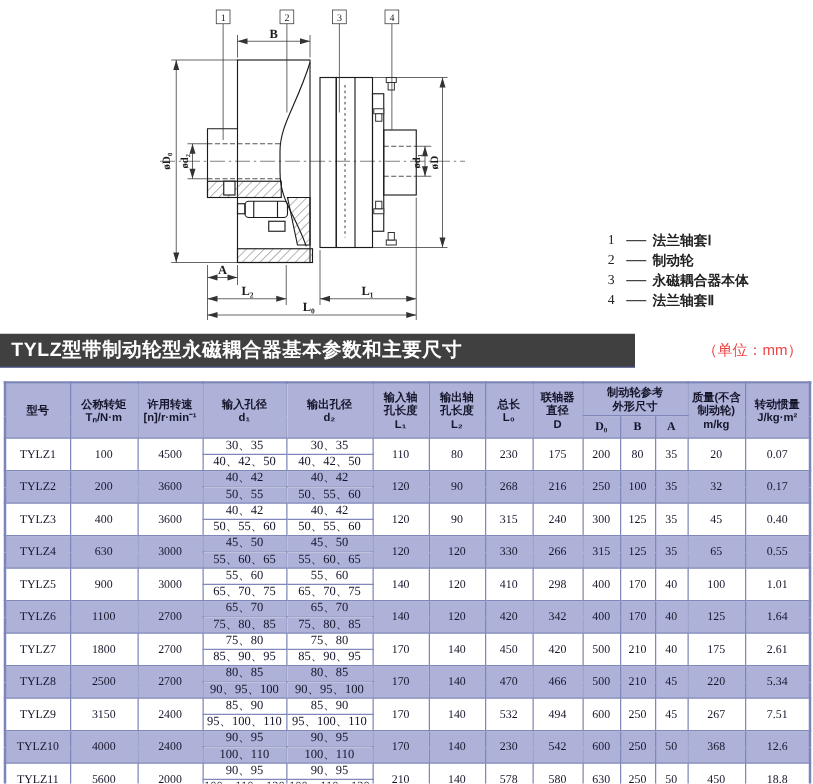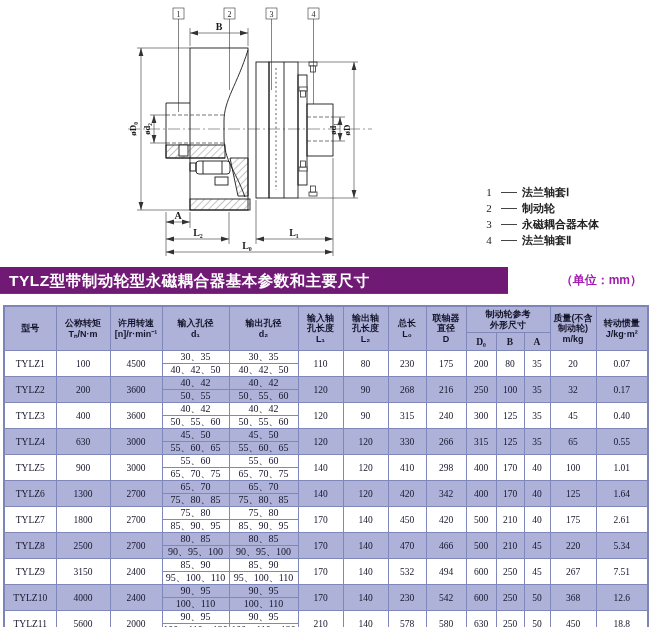--- a/index.html
+++ b/index.html
@@ -9,24 +9,24 @@
 
   
   .legend{position:absolute;top:184px;left:482px;font-size:11px;color:#222;}
   .legend-item{display:flex;align-items:center;height:16px;white-space:nowrap;}
   .legend-num{width:14px;text-align:center;font-family:"Liberation Serif",serif;}
   .legend-dash{display:inline-block;width:16px;border-top:1px solid #444;margin:0 5px;}
   .legend-label{font-weight:700;}
 
   
   .title-bar{position:absolute;top:267px;left:0;width:650px;height:27px;display:flex;align-items:center;}
-  .title-main{width:508px;height:27px;background:#701a75;color:#fff;font-weight:bold;
+  .title-main{width:508px;height:27px;background:#404040;color:#fff;font-weight:bold;
               font-size:15.5px;line-height:27px;padding-left:9px;box-sizing:border-box;
               letter-spacing:0.5px;white-space:nowrap;border-bottom:1px solid #434b85;}
-  .unit-note{margin-left:auto;padding-right:8px;font-size:12px;font-weight:bold;color:#a21caf;}
+  .unit-note{margin-left:auto;padding-right:8px;font-size:12px;font-weight:normal;color:#ef4444;}
 
   
   table.spec{position:absolute;top:305px;left:3px;width:644px;border-collapse:collapse;
              table-layout:fixed;border:2px solid #7d84b8;}
   .spec th,.spec td{border:1px solid #8087ba;text-align:center;vertical-align:middle;
              padding:0;overflow:hidden;white-space:nowrap;}
   .spec thead th{background:#aeb2d9;font-family:"Liberation Sans",sans-serif;
              font-weight:bold;font-size:9px;color:#15152a;padding:2px 0;}
   .spec thead th div{line-height:10.5px;}
   .spec thead tr.hsub th{height:13px;font-family:"Liberation Serif",serif;font-size:9.5px;}
@@ -357,21 +357,21 @@
           <td rowspan="2">40</td>
           <td rowspan="2">100</td>
           <td rowspan="2">1.01</td>
         </tr>
         <tr>
           <td class="sub">65、70、75</td>
           <td class="sub">65、70、75</td>
         </tr>
         <tr class="shade">
           <td rowspan="2">TYLZ6</td>
-          <td rowspan="2">1300</td>
+          <td rowspan="2">1100</td>
           <td rowspan="2">2700</td>
           <td class="sub">65、70</td>
           <td class="sub">65、70</td>
           <td rowspan="2">140</td>
           <td rowspan="2">120</td>
           <td rowspan="2">420</td>
           <td rowspan="2">342</td>
           <td rowspan="2">400</td>
           <td rowspan="2">170</td>
           <td rowspan="2">40</td>

